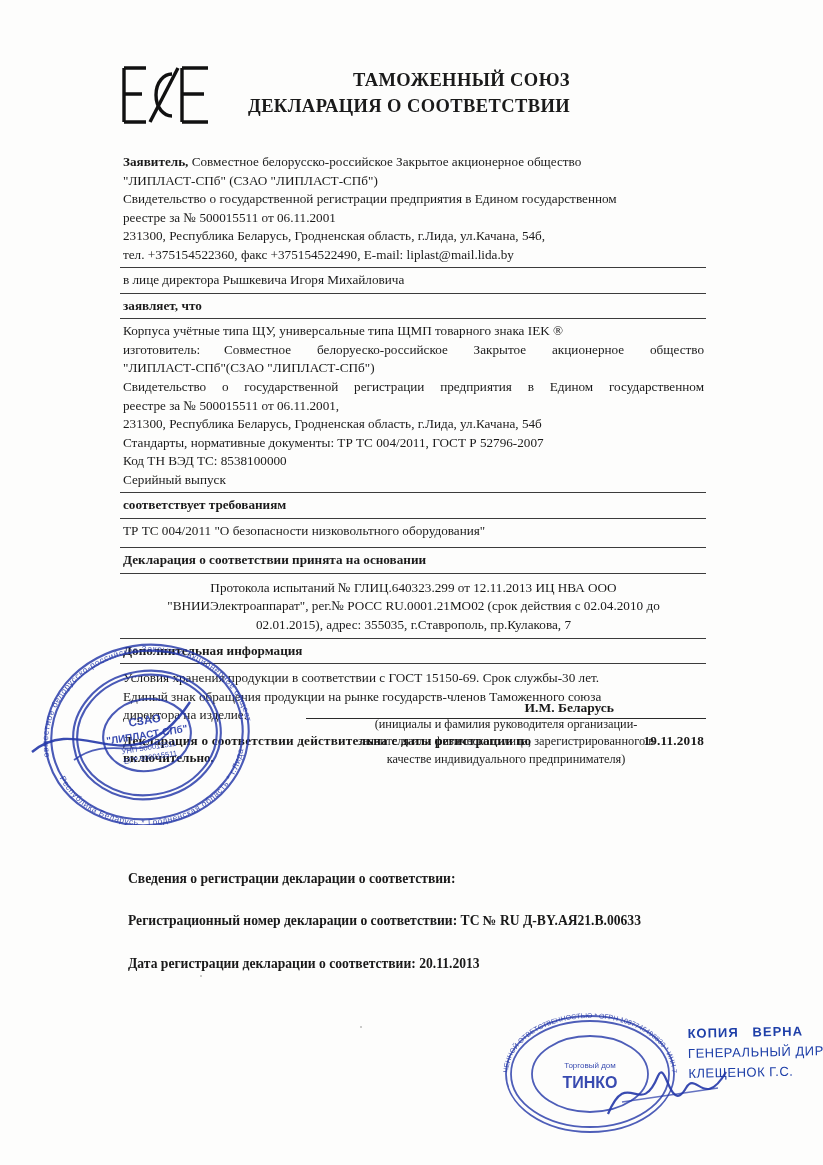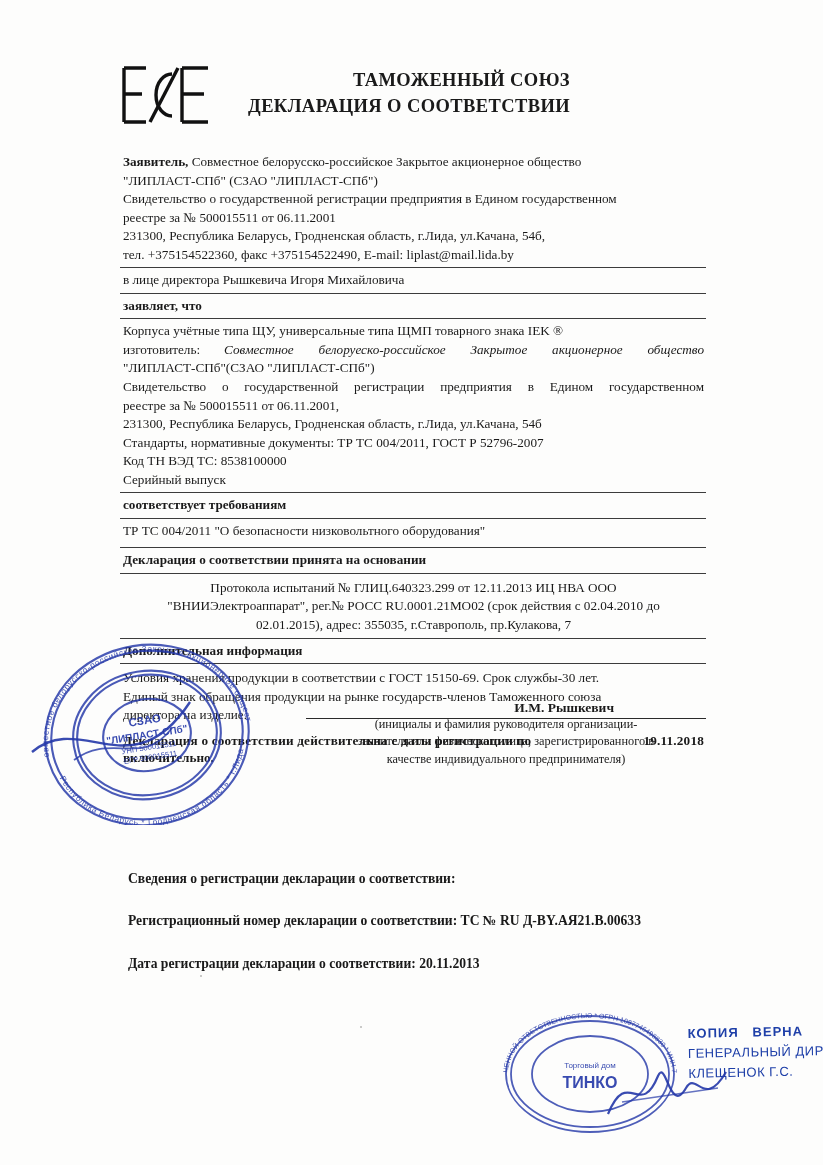--- a/index.html
+++ b/index.html
@@ -210,21 +210,21 @@
     <div class="rule"></div>
     <div class="blk">
       <p class="lbl">заявляет, что</p>
     </div>
 
     <div class="rule"></div>
     <div class="blk just">
       <p>Корпуса учётные типа ЩУ, универсальные типа ЩМП товарного знака IEK ®</p>
       <p style="display:flex;justify-content:space-between;">
         <span>изготовитель:</span>
-        <span style="width:480px;display:inline-block;text-align:justify;text-align-last:justify;font-style:italic;">Совместное  белоруеско-российское  Закрытое  акционерное  общество</span>
+        <span style="width:480px;display:inline-block;text-align:justify;text-align-last:justify;">Совместное  белоруеско-российское  Закрытое  акционерное  общество</span>
       </p>
       <p>"ЛИПЛАСТ-СПб"(СЗАО "ЛИПЛАСТ-СПб")</p>
       <p style="text-align:justify;text-align-last:justify;">Свидетельство  о  государственной  регистрации  предприятия  в  Едином  государственном</p>
       <p>реестре за № 500015511 от 06.11.2001,</p>
       <p>231300, Республика Беларусь, Гродненская область, г.Лида, ул.Качана, 54б</p>
       <p>Стандарты, нормативные документы: ТР ТС 004/2011, ГОСТ Р 52796-2007</p>
       <p>Код ТН ВЭД ТС: 8538100000</p>
       <p>Серийный выпуск</p>
     </div>
 
@@ -265,21 +265,21 @@
     <div class="validity">
       <div class="spread">
         <span>Декларация  о  соответствии     действительна  с  даты  регистрации  по</span>
         <span>19.11.2018</span>
       </div>
       <div class="b">включительно.</div>
     </div>
   </div>
 
   <div class="sign-area">
-    <div class="sign-name">И.М. Рышкевич</div>
+    <div class="sign-name">И.М. Беларусь</div>
     <div class="sig-line"></div>
     <div class="sign-caption">
       <div>(инициалы и фамилия руководителя организации-</div>
       <div>заявителя или физического лица, зарегистрированного в</div>
       <div>качестве индивидуального предпринимателя)</div>
     </div>
   </div>
 
   <div class="reg">
     <div>Сведения о регистрации декларации о соответствии:</div>

